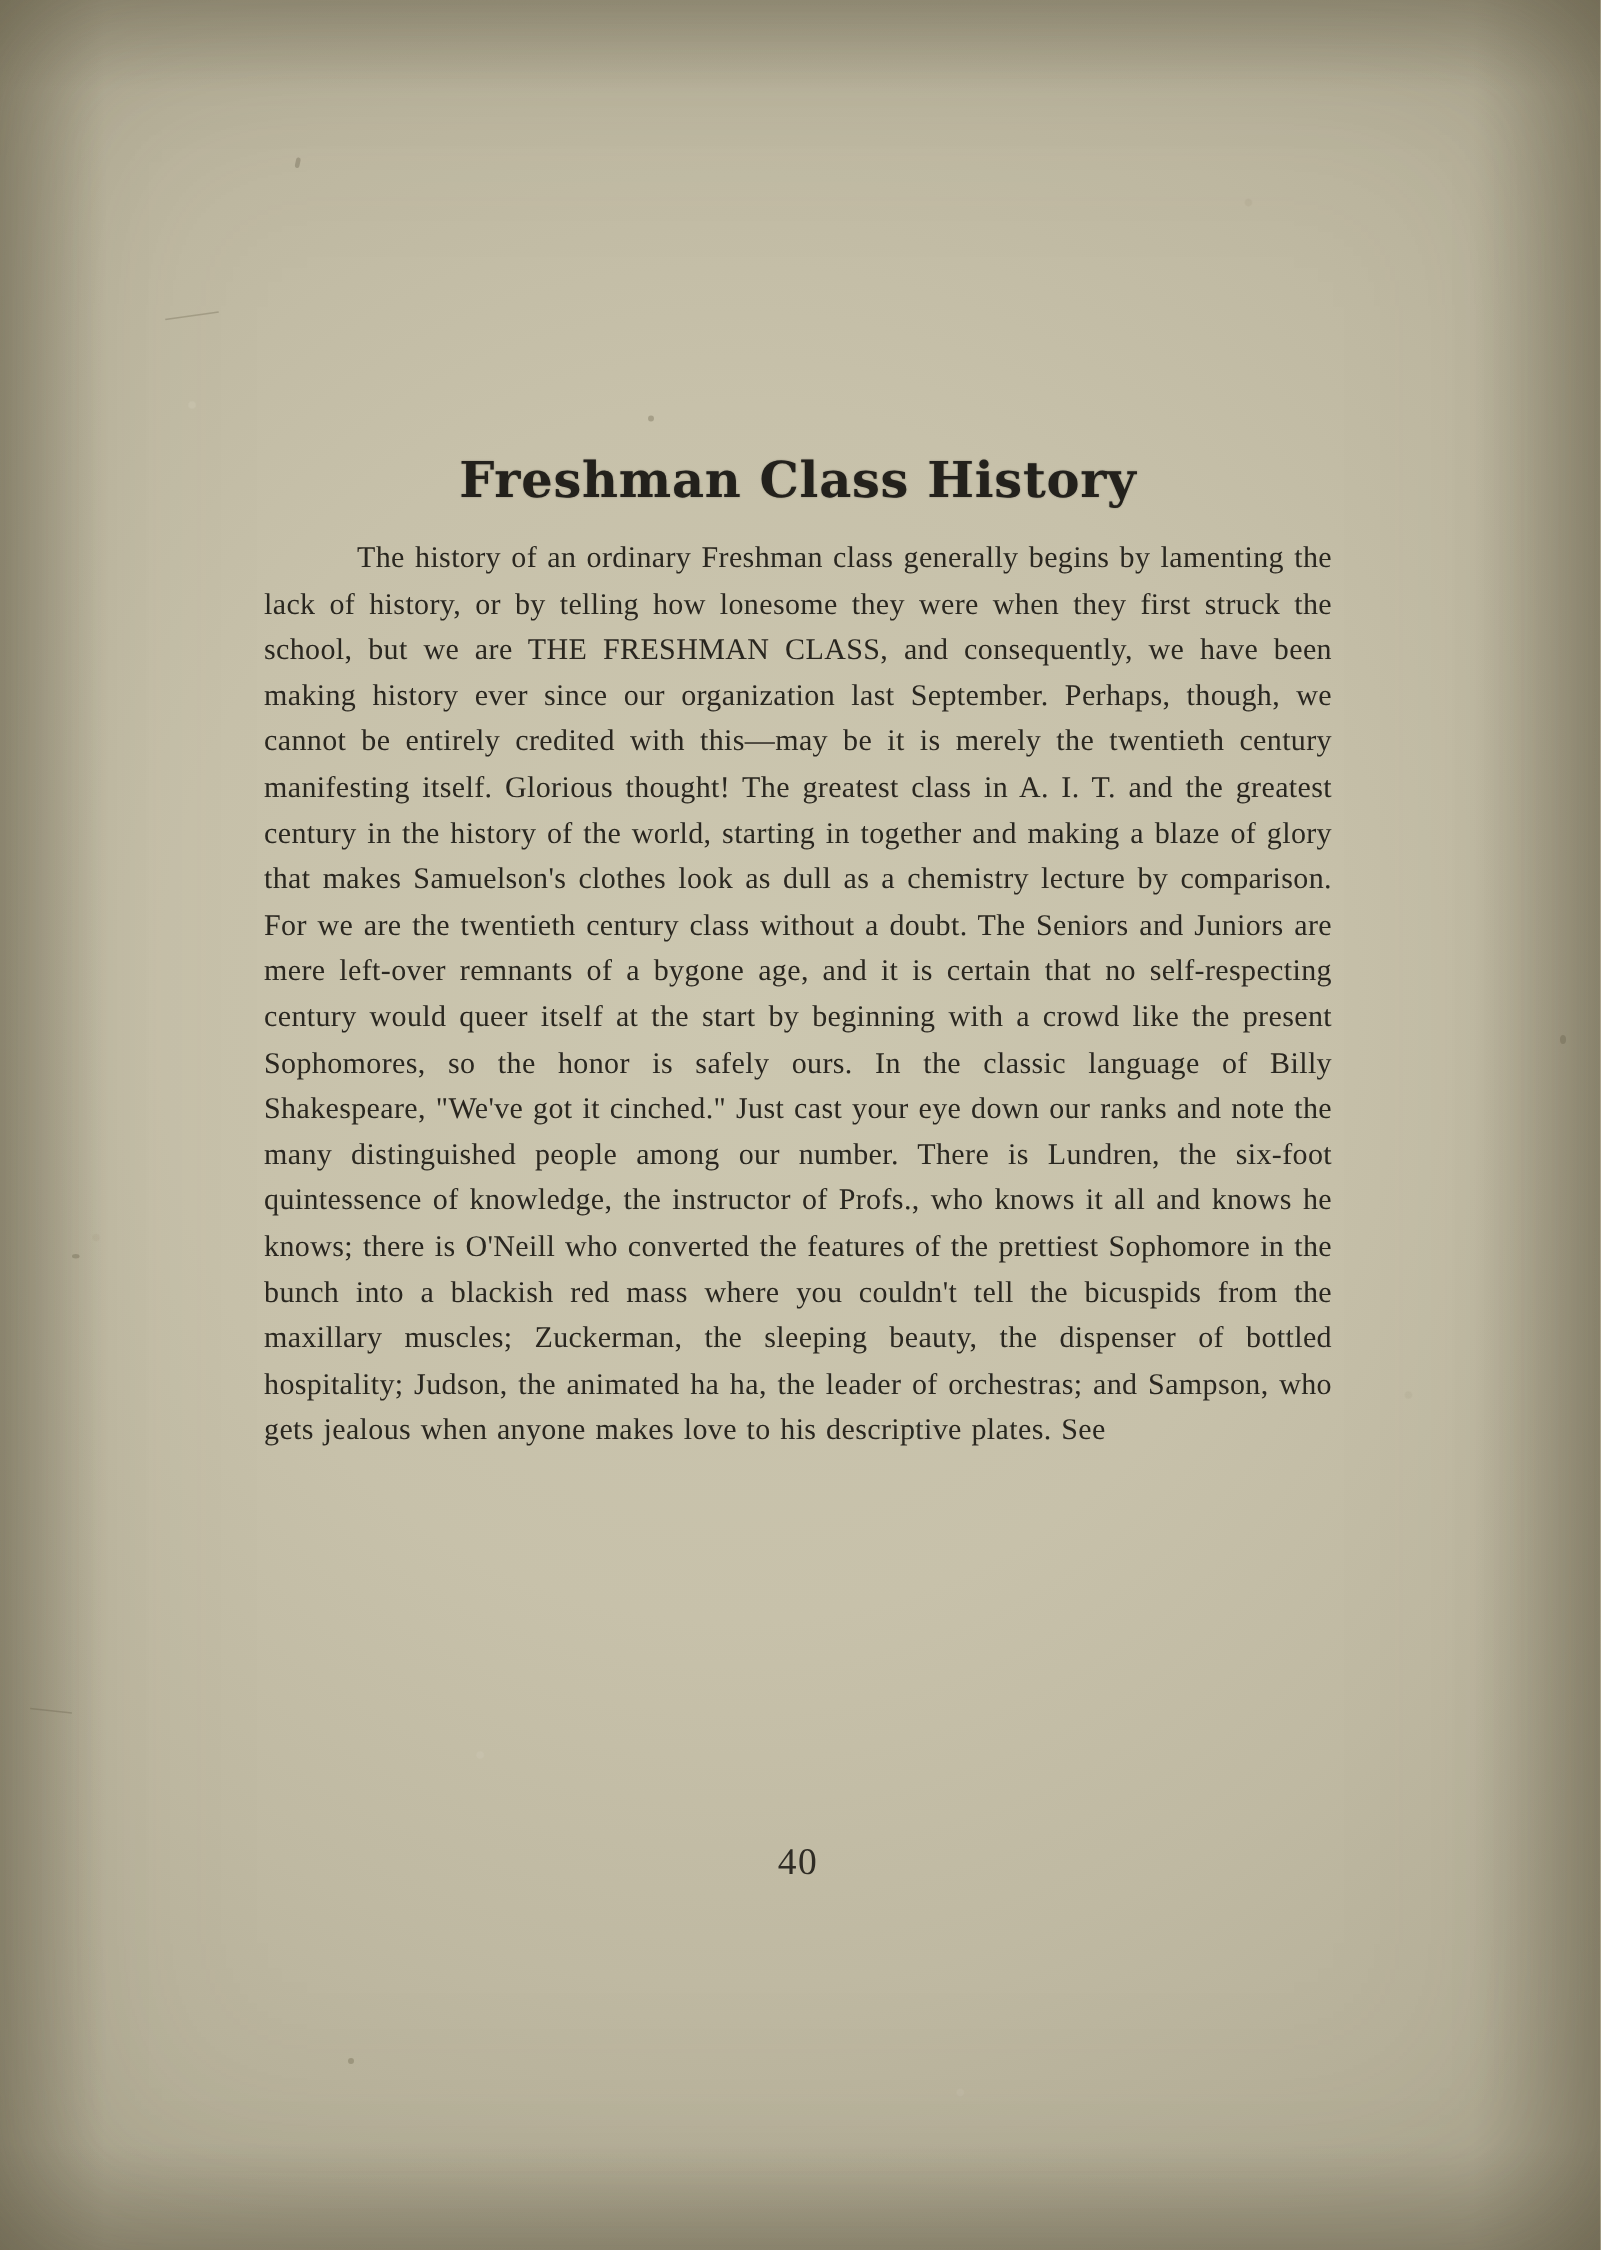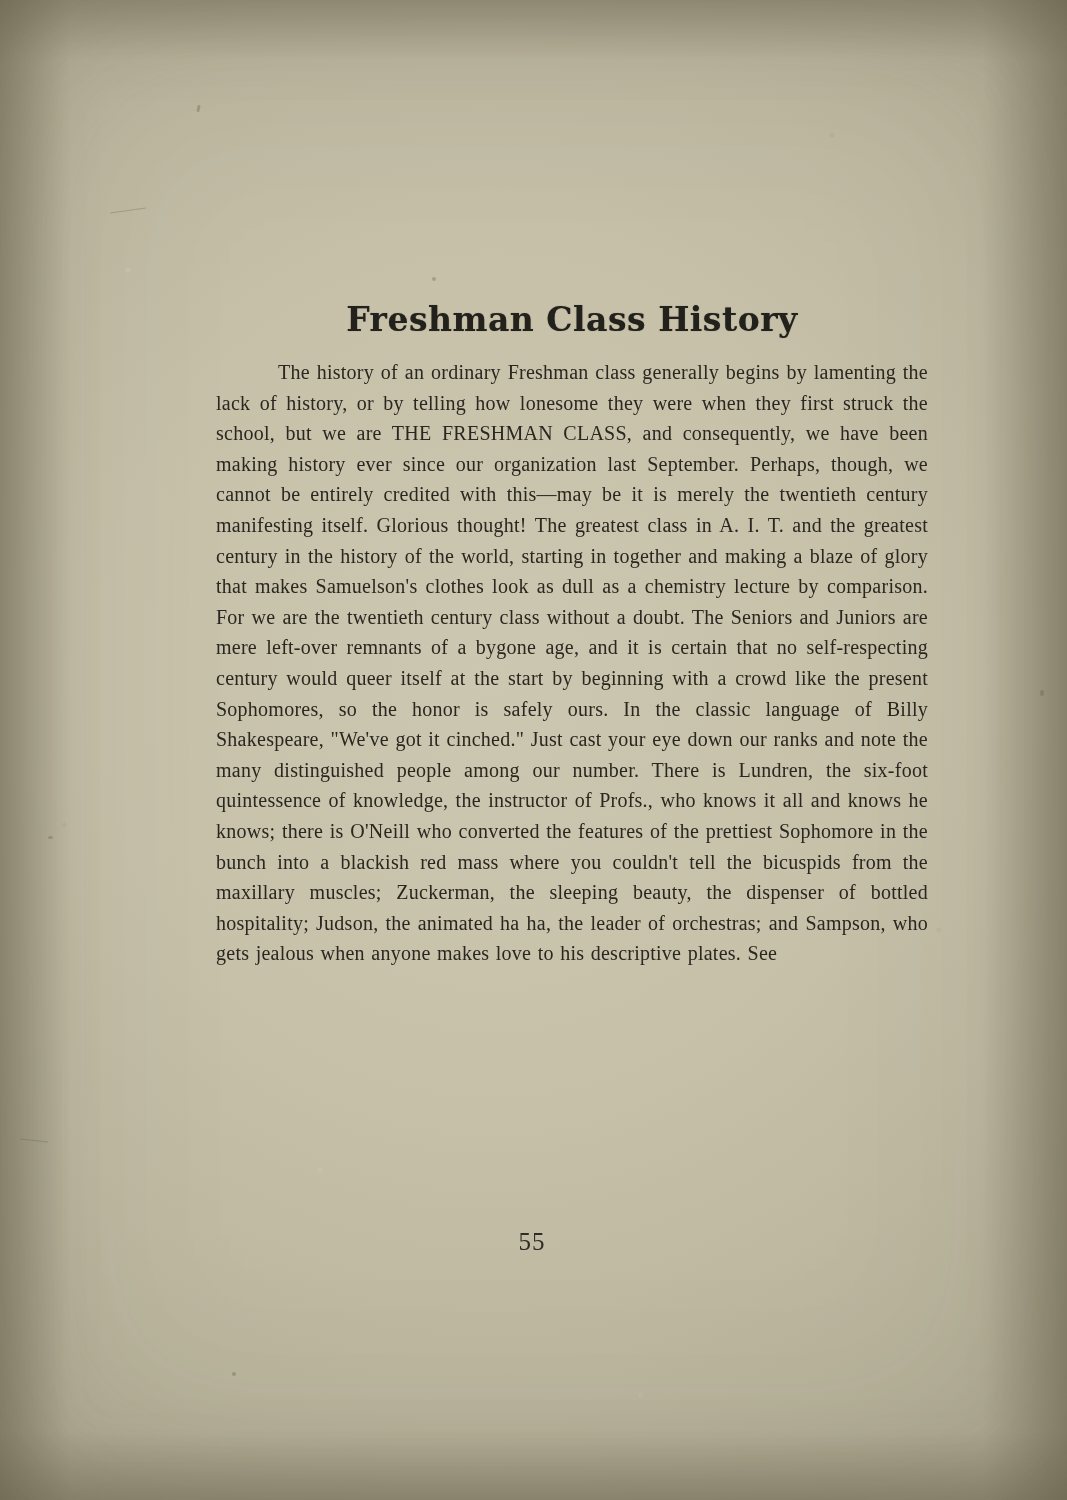--- a/index.html
+++ b/index.html
@@ -85,21 +85,20 @@
     background: rgba(90,82,60,0.28);
     height: 1px;
   }
 
   
   #content {
     position: absolute;
     left: 176px;
     top: 300px;
     width: 712px;
-    margin-left: 40px;
   }
 
   #title {
     text-align: center;
     font-family: "DejaVu Serif", serif;
     font-weight: bold;
     font-size: 33px;
     letter-spacing: 0.5px;
     color: #23211c;
     margin: 0 0 18px 0;
@@ -143,20 +142,20 @@
   <div class="speck" style="left:48px; top:836px; width:5px; height:3px;"></div>
   <div class="speck" style="left:1040px; top:690px; width:4px; height:6px;"></div>
   <div class="speck" style="left:232px; top:1372px; width:4px; height:4px;"></div>
   <div class="hairline" style="left:20px; top:1140px; width:28px; transform:rotate(6deg);"></div>
 
   <div id="content">
     <h1 id="title">Freshman Class History</h1>
     <div id="body-text"><span class="indent"></span><span>The history of an ordinary Freshman class generally begins by lamenting the lack of history, or by telling how lonesome they were when they first struck the school, but we are THE FRESHMAN CLASS, and consequently, we have been making history ever since our organization last September.  Perhaps, though, we cannot be entirely credited with this—may be it is merely the twentieth century manifesting itself.  Glorious thought!  The greatest class in A. I. T. and the greatest century in the history of the world, starting in together and making a blaze of glory that makes Samuelson's clothes look as dull as a chemistry lecture by comparison.  For we are the twentieth century class without a doubt.  The Seniors and Juniors are mere left-over remnants of a bygone age, and it is certain that no self-respecting century would queer itself at the start by beginning with a crowd like the present Sophomores, so the honor is safely ours.  In the classic language of Billy Shakespeare, "We've got it cinched."  Just cast your eye down our ranks and note the many distinguished people among our number.  There is Lundren, the six-foot quintessence of knowledge, the instructor of Profs., who knows it all and knows he knows; there is O'Neill who converted the features of the prettiest Sophomore in the bunch into a blackish red mass where you couldn't tell the bicuspids from the maxillary muscles; Zuckerman, the sleeping beauty, the dispenser of bottled hospitality; Judson, the animated ha ha, the leader of orchestras; and Sampson, who gets jealous when anyone makes love to his descriptive plates.  See</span></div>
   </div>
 
-  <div id="page-number">55</div>
+  <div id="page-number">40</div>
 
   <div id="edge-left"></div>
   <div id="edge-right"></div>
   <div id="edge-top"></div>
   <div id="edge-bottom"></div>
   <div id="vignette"></div>
 </div>
 
 </body></html>

